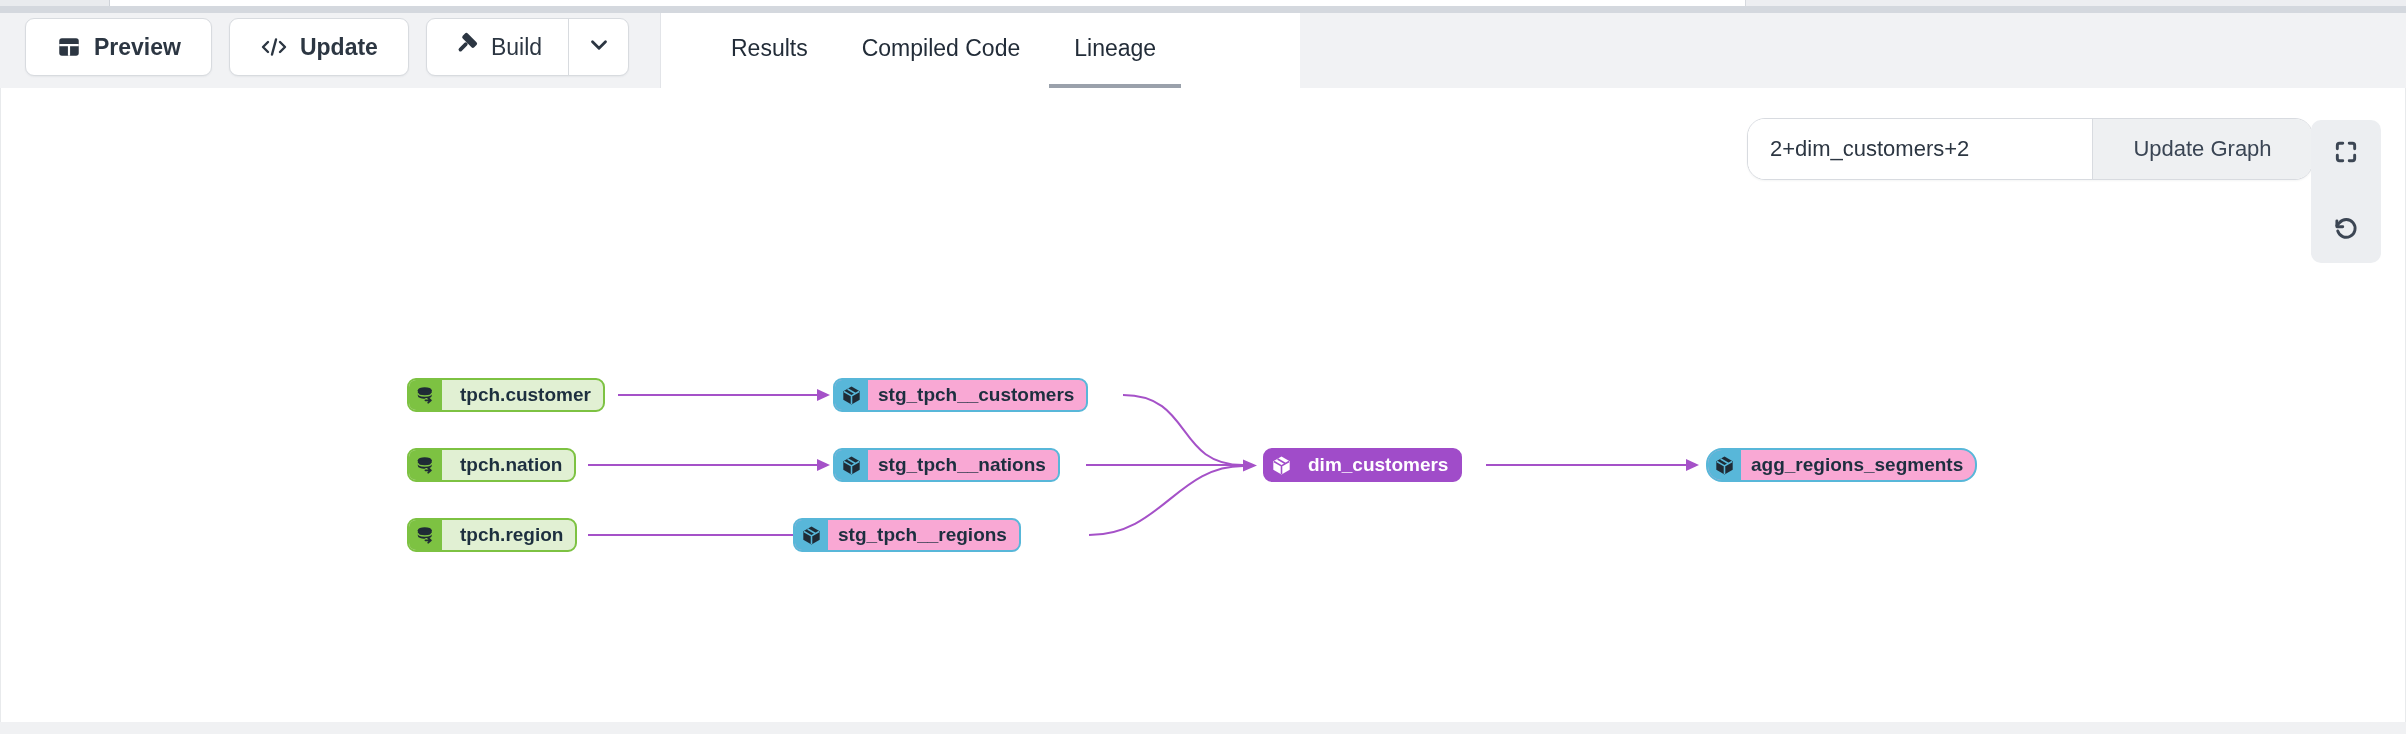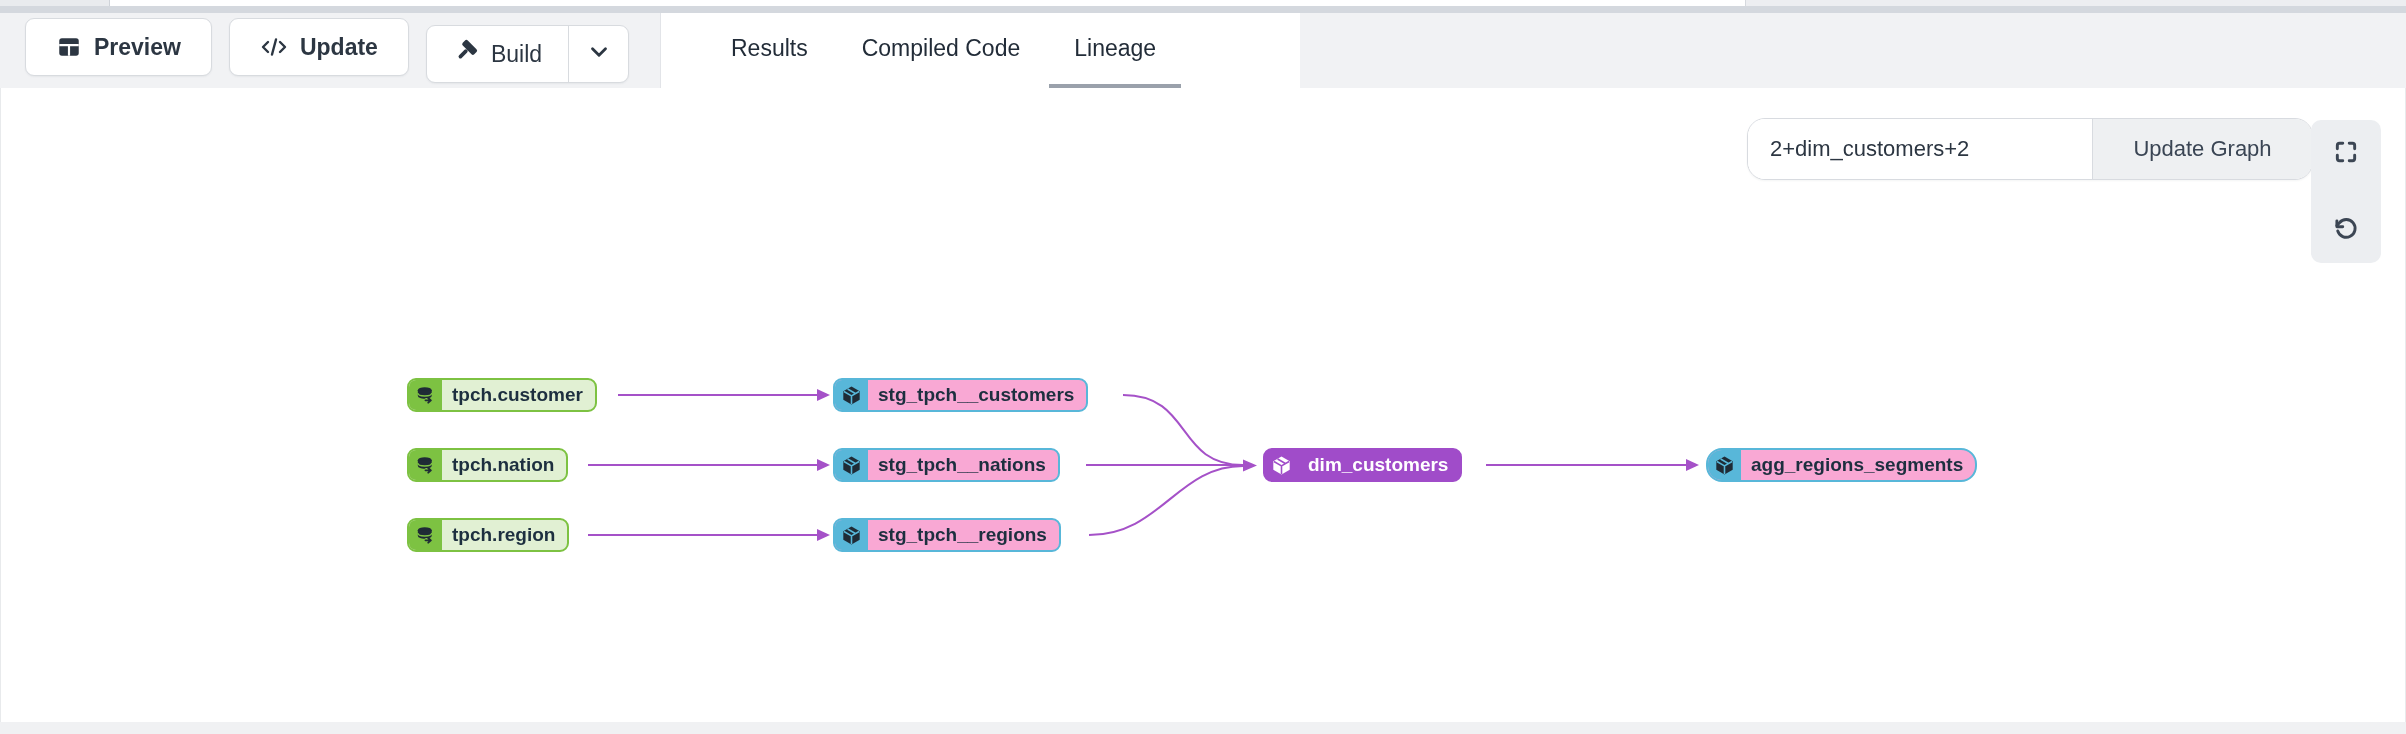--- a/index.html
+++ b/index.html
@@ -17,21 +17,21 @@
 
   
   .toolbar { position:absolute; left:0; top:13px; width:2406px; height:75px; background:#f1f2f4; }
   .btn-row { position:absolute; left:25px; top:5px; height:58px; display:flex; gap:17px; }
   .tb-btn { display:flex; align-items:center; gap:12px; height:58px; padding:0 30px;
             background:#ffffff; border:1px solid #d8dbdf; border-radius:9px;
             color:#2c3642; font-size:23px; font-weight:700; cursor:pointer;
             box-shadow:0 1px 2px rgba(40,50,60,.06); }
   .tb-btn svg { display:block; }
   .split { display:flex; align-items:stretch; height:58px; background:#fff;
-           border:1px solid #d8dbdf; border-radius:9px; box-shadow:0 1px 2px rgba(40,50,60,.06);margin-top:7px; }
+           border:1px solid #d8dbdf; border-radius:9px; box-shadow:0 1px 2px rgba(40,50,60,.06); }
   .split .main { display:flex; align-items:center; gap:12px; padding:0 26px;
                  font-size:23px; font-weight:500; color:#2c3642; cursor:pointer; }
   .split .caret { display:flex; align-items:center; justify-content:center; width:60px;
                   border-left:1px solid #d8dbdf; cursor:pointer; color:#2c3642; }
 
   .tabs-block { position:absolute; left:660px; top:0; width:640px; height:75px; background:#ffffff;
                 border-left:1px solid #e2e4e8; display:flex; align-items:stretch; padding-left:45px; gap:4px; }
   .tab { display:flex; align-items:center; padding:0 25px; font-size:23px; color:#222c38;
          cursor:pointer; border-bottom:4px solid transparent; }
   .tab.active { border-bottom-color:#9aa1ab; }
@@ -39,29 +39,29 @@
   
   .graph { position:absolute; left:0; top:88px; width:2406px; height:634px; background:#ffffff;
            border-left:1px solid #e8eaec; border-right:1px solid #e8eaec; }
   .edges { position:absolute; left:0; top:0; width:2406px; height:634px; }
 
   .node { position:absolute; display:flex; align-items:stretch; height:34px;
           border:2px solid; border-radius:9px; overflow:hidden; cursor:pointer;
           font-size:19px; font-weight:bold; color:#1d2f3f; white-space:nowrap; }
   .node .ic { display:flex; align-items:center; justify-content:center; width:33px; }
   .node .lb { display:flex; align-items:center; padding:0 12px 0 10px; }
-  .node--source { border-color:#7dc242; background:#e1f0d3; }
+  .node--source { border-color:#7dc242; background:#e1f0d3;gap:8px; }
   .node--source .ic { background:#7dc242; color:#1f2b36; }
   .node--model { border-color:#58b7d9; background:#f9a8d4; }
   .node--model .ic { background:#58b7d9; color:#1f2b36; }
   .node--selected { border-color:#a04cc9; background:#a04cc9; color:#ffffff; }
   .node--selected .ic { background:#a04cc9; color:#ffffff; }
 
   .n1 { left:406px; top:290px; } .n2 { left:406px; top:360px; } .n3 { left:406px; top:430px; }
-  .n4 { left:832px; top:290px; } .n5 { left:832px; top:360px; } .n6 { left:832px; top:430px; }
+  .n4 { left:832px; top:290px; } .n5 { left:832px; top:360px; } .n6 { left:792px; top:430px; }
   .n7 { left:1262px; top:360px; } .n8 { left:1705px; top:360px;border-radius:16px; }
 
   
   .selector-group { position:absolute; left:1746px; top:30px; height:62px; display:flex;
                     border:1px solid #d8dbe0; border-radius:18px; background:#fff; overflow:hidden;
                     box-shadow:0 1px 2px rgba(40,50,60,.05); }
   .selector-input { width:344px; height:100%; border:none; outline:none; padding:0 22px;
                     font-size:22px; color:#2c3642; font-family:"Liberation Sans", sans-serif; }
   .update-btn { width:220px; background:#eef0f2; border:none; border-left:1px solid #d8dbe0;
                 font-size:22px; color:#3a4554; cursor:pointer;

